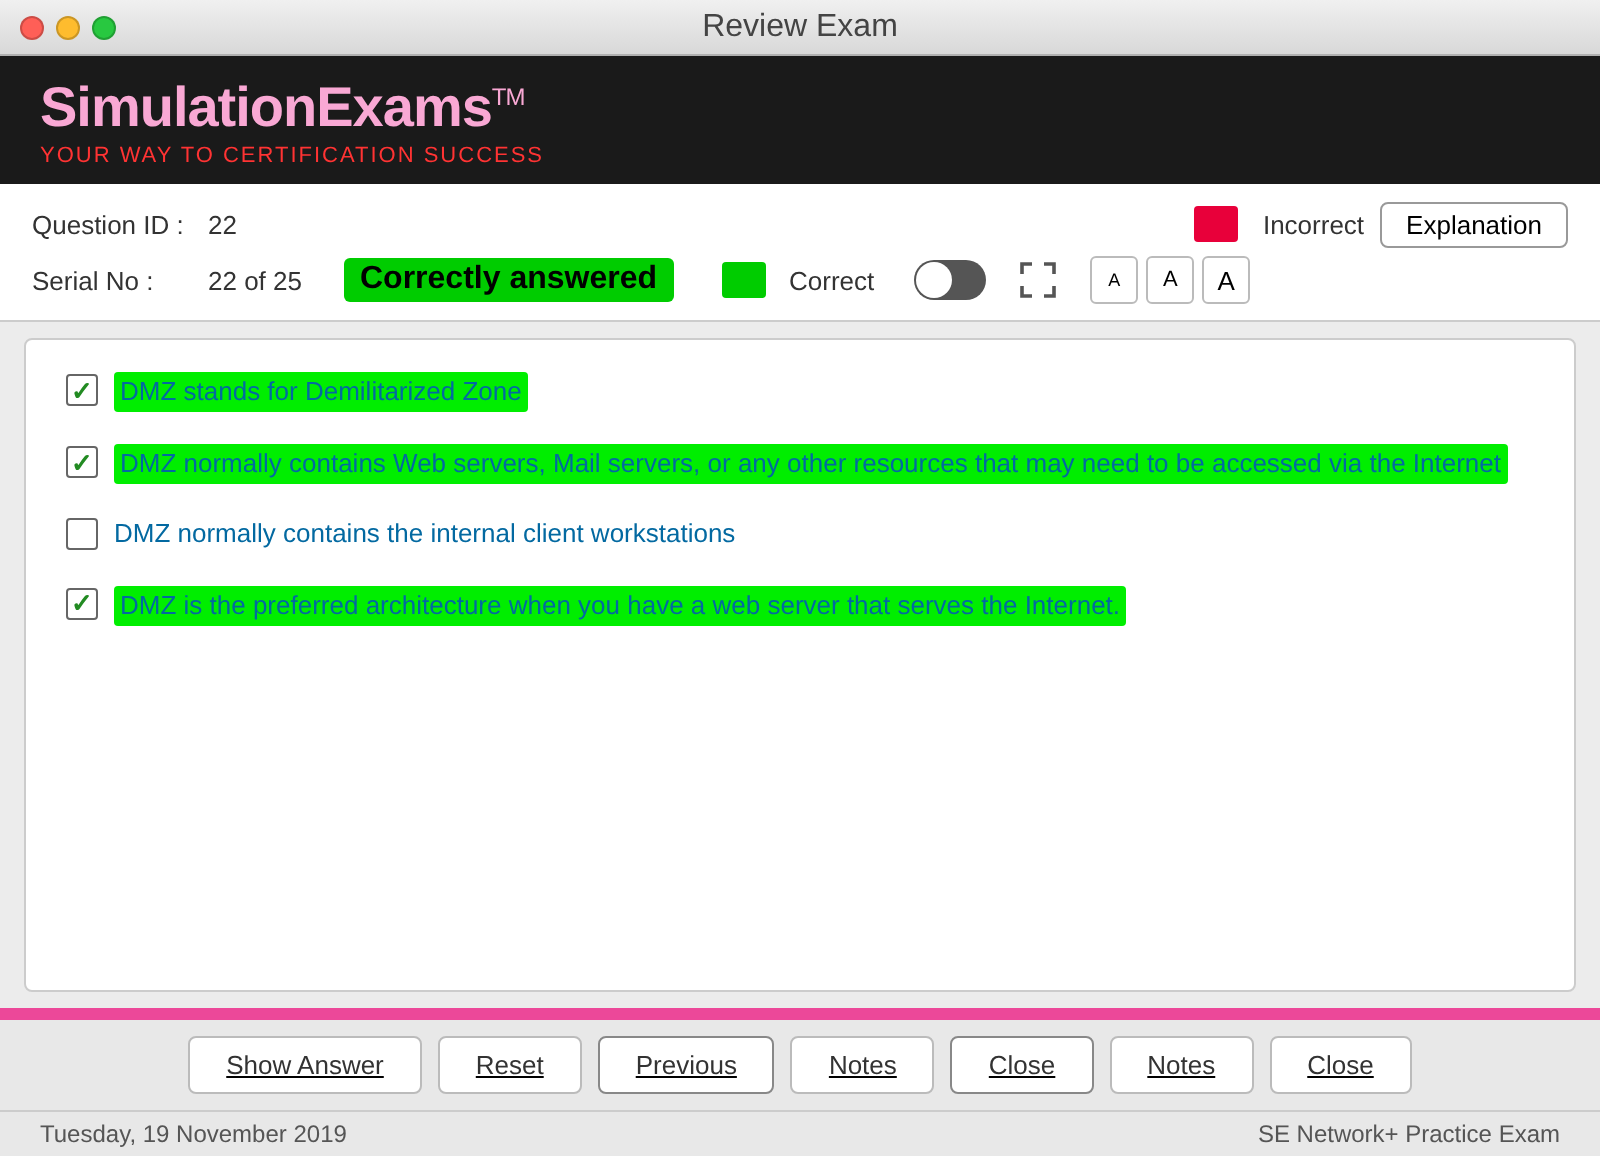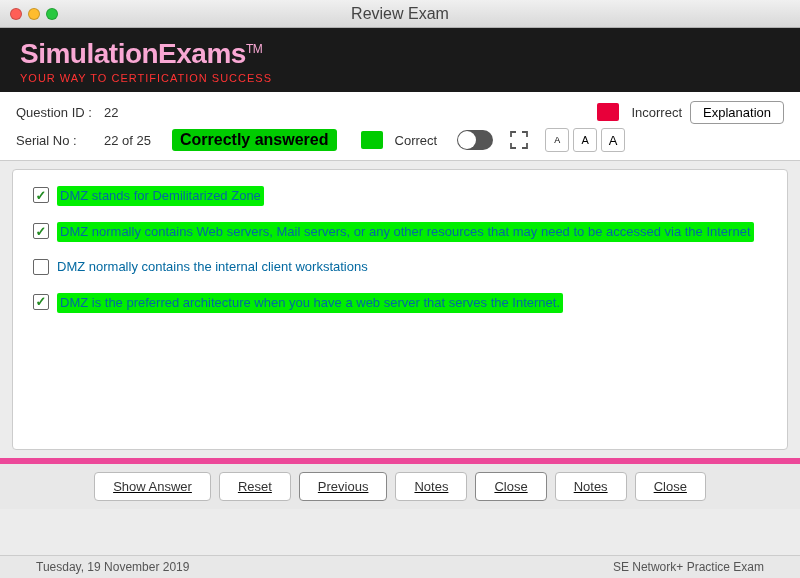--- a/index.html
+++ b/index.html
@@ -267,27 +267,26 @@
     }
     .bottom-btn.primary {
       background: white;
       border: 1.5px solid #888;
     }
 
     
     .status-bar {
       background: #e8e8e8;
       border-top: 1px solid #ccc;
-      padding: 4px 36px;
+      padding: 4px 20px;
       display: flex;
       justify-content: space-between;
       font-size: 12px;
       color: #555;
       flex-shrink: 0;
-      margin-top: 46px;
     }
   </style>
 </head>
 <body>
 
 <div class="titlebar">
   <div class="titlebar-buttons">
     <div class="titlebar-btn btn-close"></div>
     <div class="titlebar-btn btn-min"></div>
     <div class="titlebar-btn btn-max"></div>

